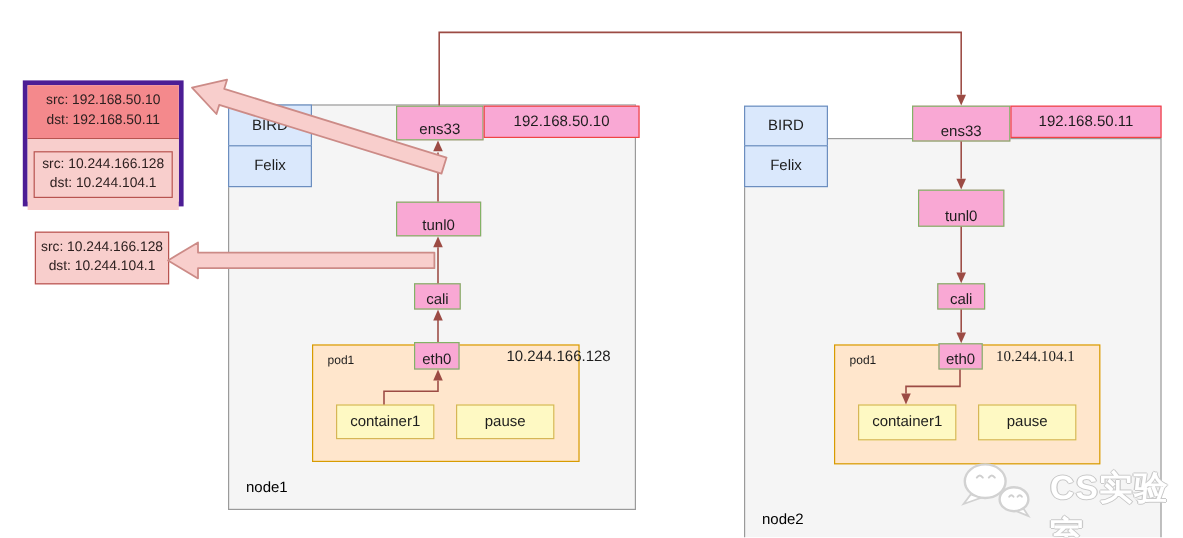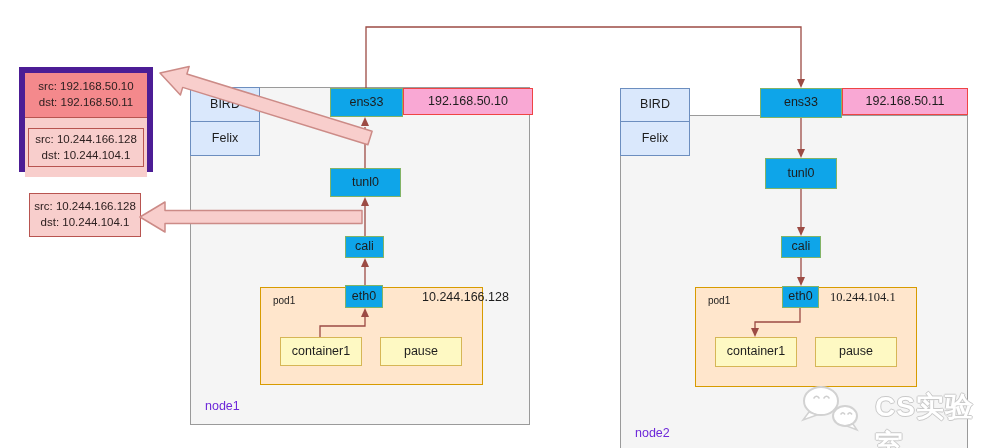--- a/index.html
+++ b/index.html
@@ -6,30 +6,30 @@
   #canvas{
     position:relative;width:986px;height:448px;background:#ffffff;overflow:hidden;
     font-family:"Liberation Sans","DejaVu Sans",sans-serif;color:#1d1d1d;
   }
   .abs{position:absolute;box-sizing:border-box;}
   .box{
     position:absolute;box-sizing:border-box;display:flex;align-items:center;justify-content:center;
     font-size:12.5px;line-height:1.1;text-align:center;
   }
   .node{background:#f5f5f5;border:1px solid #9a9a9a;}
-  .node-label{position:absolute;font-size:12.5px;color:#6d28d9;}
+  .node-label{position:absolute;font-size:12.5px;color:#000000;}
   .blue{background:#dae8fc;border:1px solid #6c8ebf;}
-  .green{background:#0ea5e9;border:1px solid #82b366;}
+  .green{background:#f9a8d4;border:1px solid #82b366;align-items:flex-end;}
   .orange{background:#ffe6cc;border:1px solid #d79b00;}
   .yellow{background:#fef9c3;border:1px solid #d6b656;}
   .ipbox{background:#f9a8d4;border:1px solid #ef4444;}
   .iptext{position:absolute;font-size:12.5px;}
   .podlabel{position:absolute;font-size:10px;}
   .packet{font-size:11.5px;line-height:1.35;color:#2d2020;text-align:center;}
-  .pkt-outer{border:6px solid #4c1d95;}
+  .pkt-outer{border:4px solid #4c1d95;}
   .pkt-red{background:#f4898c;display:flex;flex-direction:column;align-items:center;justify-content:center;}
   .pkt-pink{background:#f8cecc;display:flex;align-items:center;justify-content:center;}
   .pkt-inner{border:1px solid #b85450;background:#f8cecc;padding:3px 6px;display:flex;flex-direction:column;align-items:center;justify-content:center;}
   .pinkbox{background:#f8cecc;border:1px solid #b85450;display:flex;flex-direction:column;align-items:center;justify-content:center;}
   #wires{position:absolute;left:0;top:0;width:986px;height:448px;pointer-events:none;}
   .wm{
     position:absolute;left:875px;top:388px;font-size:28px;font-weight:bold;color:#ffffff;
     text-shadow:1px 0 0 #c9c9c9,-1px 0 0 #c9c9c9,0 1px 0 #c9c9c9,0 -1px 0 #c9c9c9;
     letter-spacing:1px;
   }

